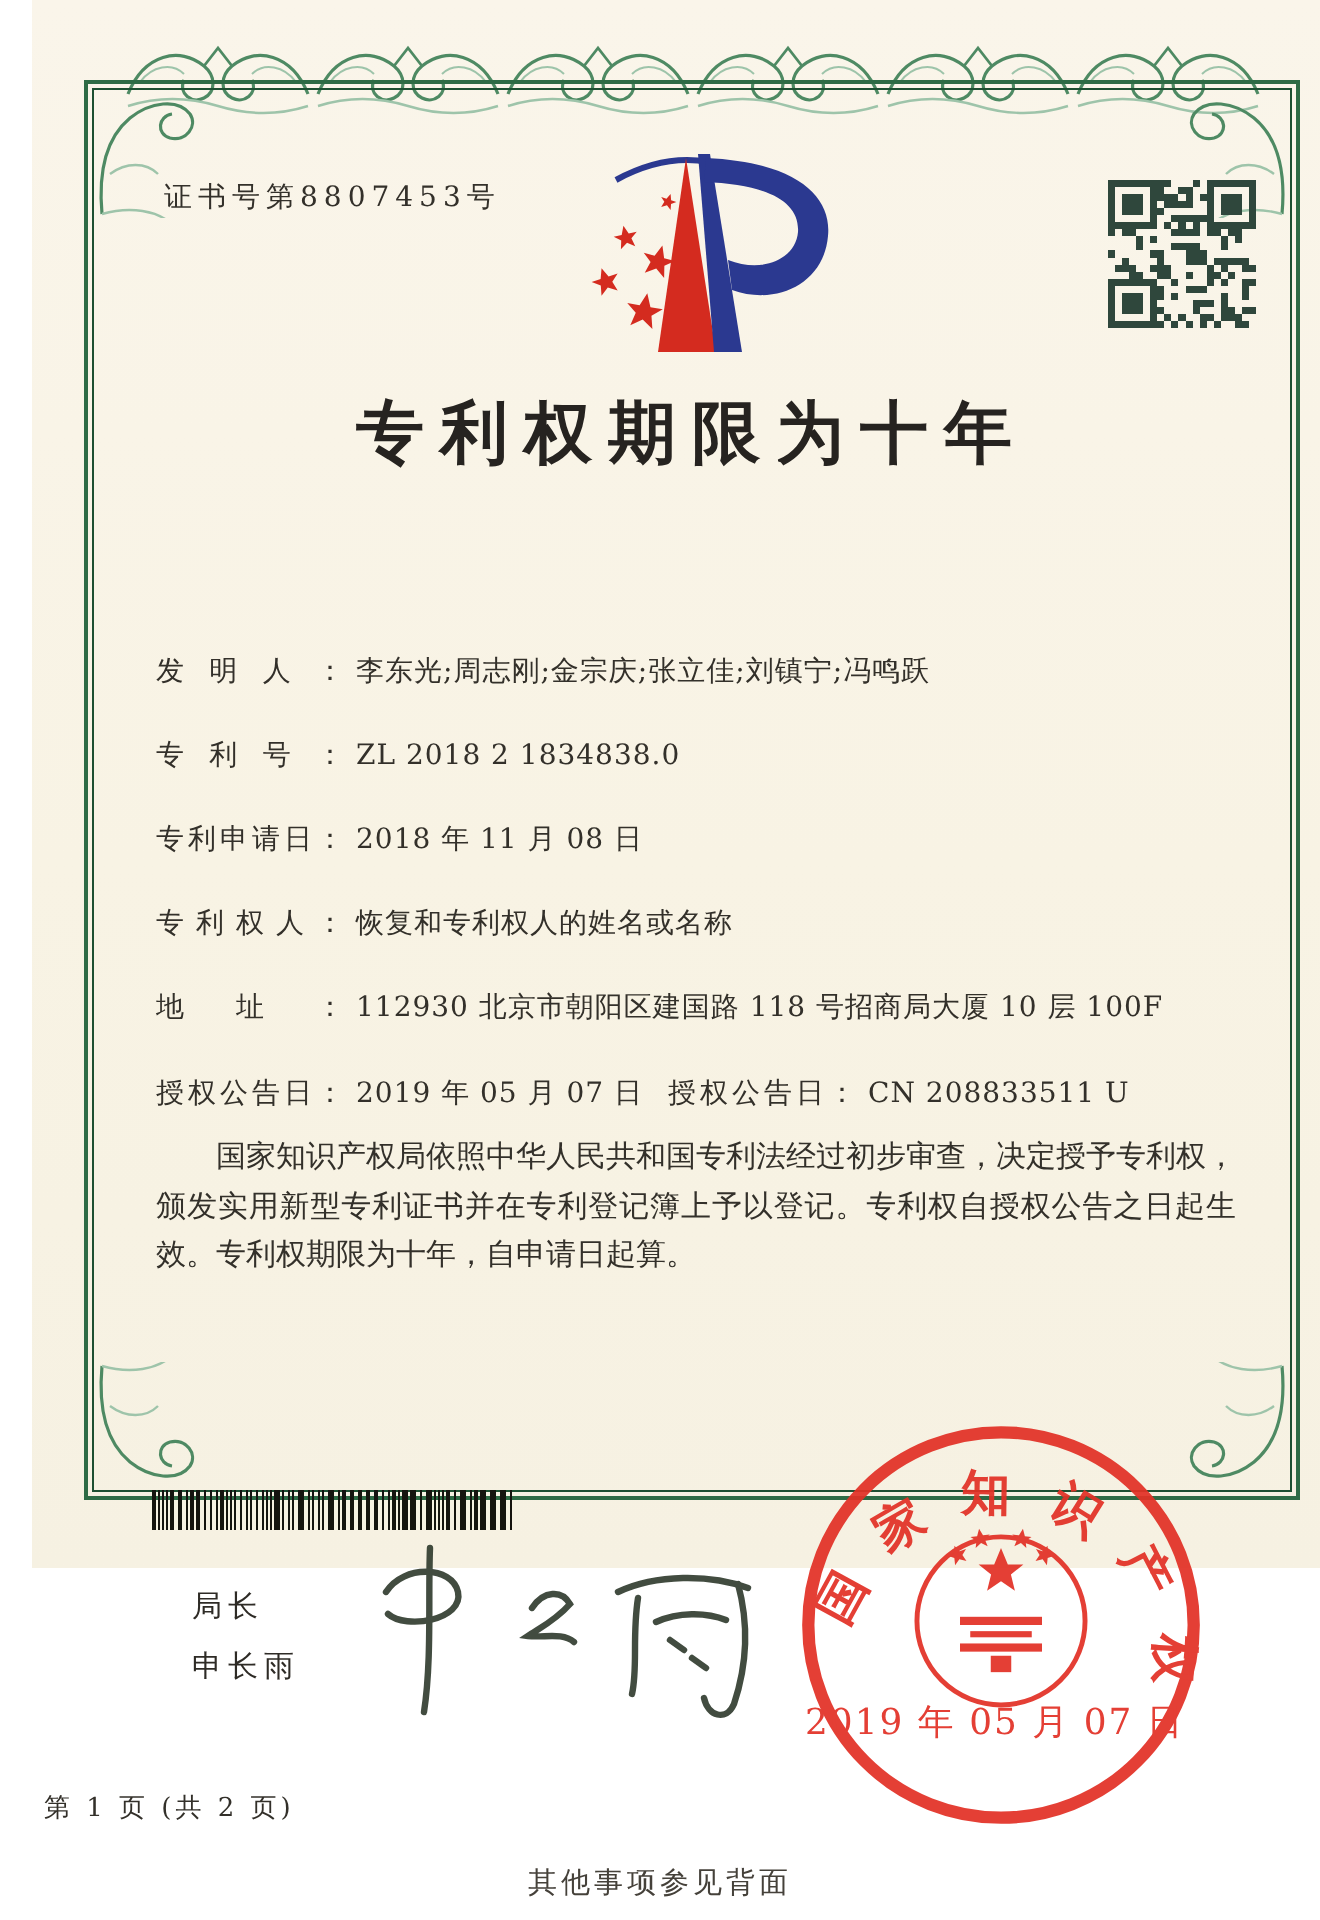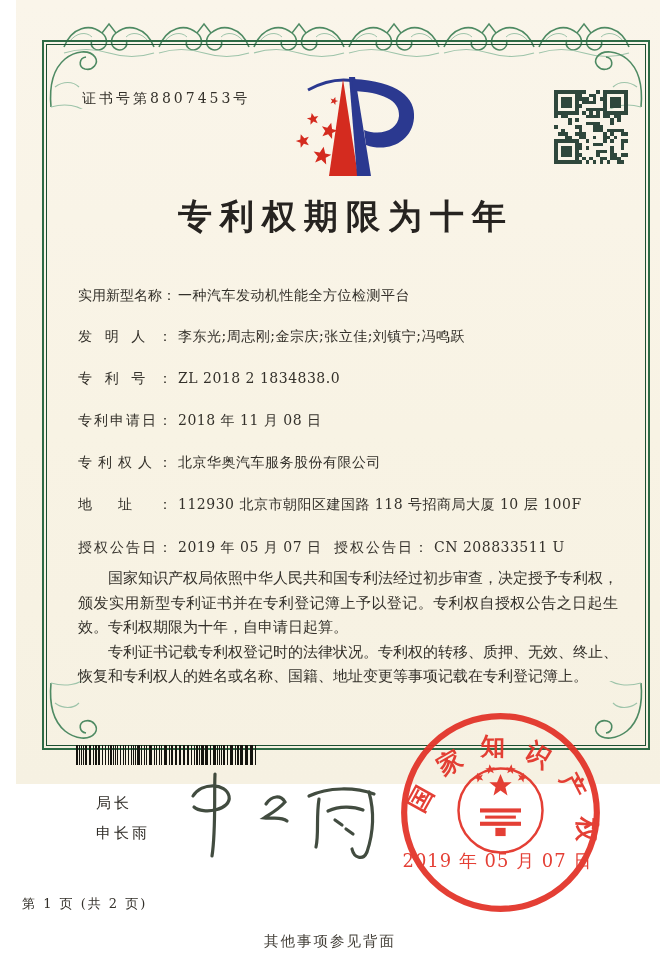--- a/index.html
+++ b/index.html
@@ -331,48 +331,44 @@
       <rect x="9" y="20" width="1" height="1" fill="#2f473c"></rect>
       <rect x="11" y="20" width="1" height="1" fill="#2f473c"></rect>
       <rect x="13" y="20" width="1" height="1" fill="#2f473c"></rect>
       <rect x="15" y="20" width="1" height="1" fill="#2f473c"></rect>
       <rect x="18" y="20" width="1" height="1" fill="#2f473c"></rect>
       <rect x="19" y="20" width="1" height="1" fill="#2f473c"></rect>
     </svg>
 
   <div class="title">专利权期限为十年</div>
 
-  <div class="row" style="top:285px">
-    <span class="flabel">实用新型名称：</span><span class="fvalue">一种汽车发动机性能全方位检测平台</span>
-  </div>
   <div class="row" style="top:326px">
     <span class="flabel">发明人：</span><span class="fvalue">李东光;周志刚;金宗庆;张立佳;刘镇宁;冯鸣跃</span>
   </div>
   <div class="row" style="top:368px">
     <span class="flabel">专利号：</span><span class="fvalue">ZL 2018 2 1834838.0</span>
   </div>
   <div class="row" style="top:410px">
     <span class="flabel">专利申请日：</span><span class="fvalue">2018 年 11 月 08 日</span>
   </div>
   <div class="row" style="top:452px">
-    <span class="flabel">专利权人：</span><span class="fvalue">北京华奥汽车服务股份有限公司</span>
+    <span class="flabel">专利权人：</span><span class="fvalue">恢复和专利权人的姓名或名称</span>
   </div>
   <div class="row" style="top:494px">
     <span class="flabel">地址：</span><span class="fvalue">112930 北京市朝阳区建国路 118 号招商局大厦 10 层 100F</span>
   </div>
   <div class="row" style="top:537px">
     <span class="flabel">授权公告日：</span><span class="fvalue">2019 年 05 月 07 日</span>
     <span class="grant-right">
       <span class="flabel">授权公告日：</span><span class="fvalue">CN 208833511 U</span>
     </span>
   </div>
 
   <div class="paras">
     <p>国家知识产权局依照中华人民共和国专利法经过初步审查，决定授予专利权，颁发实用新型专利证书并在专利登记簿上予以登记。专利权自授权公告之日起生效。专利权期限为十年，自申请日起算。</p>
-    <p>专利证书记载专利权登记时的法律状况。专利权的转移、质押、无效、终止、恢复和专利权人的姓名或名称、国籍、地址变更等事项记载在专利登记簿上。</p>
   </div>
 
   <div class="barcode" id="barcode">
       <i style="width: 2px; margin-right: 1px;"></i>
       <i style="width: 1px; margin-right: 1px;"></i>
       <i style="width: 1px; margin-right: 1px;"></i>
       <i style="width: 1px; margin-right: 1px;"></i>
       <i style="width: 2px; margin-right: 2px;"></i>
       <i style="width: 2px; margin-right: 2px;"></i>
       <i style="width: 1px; margin-right: 1px;"></i>

